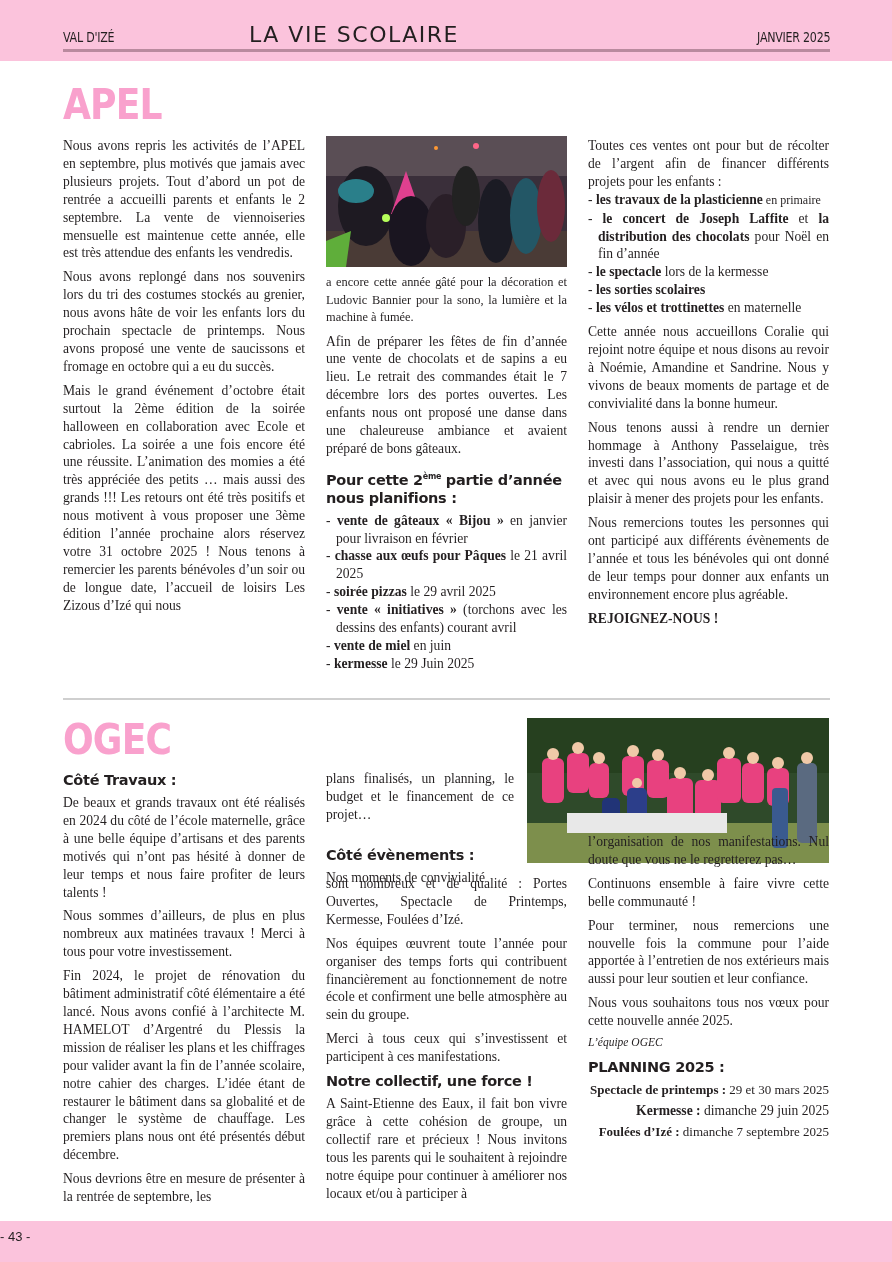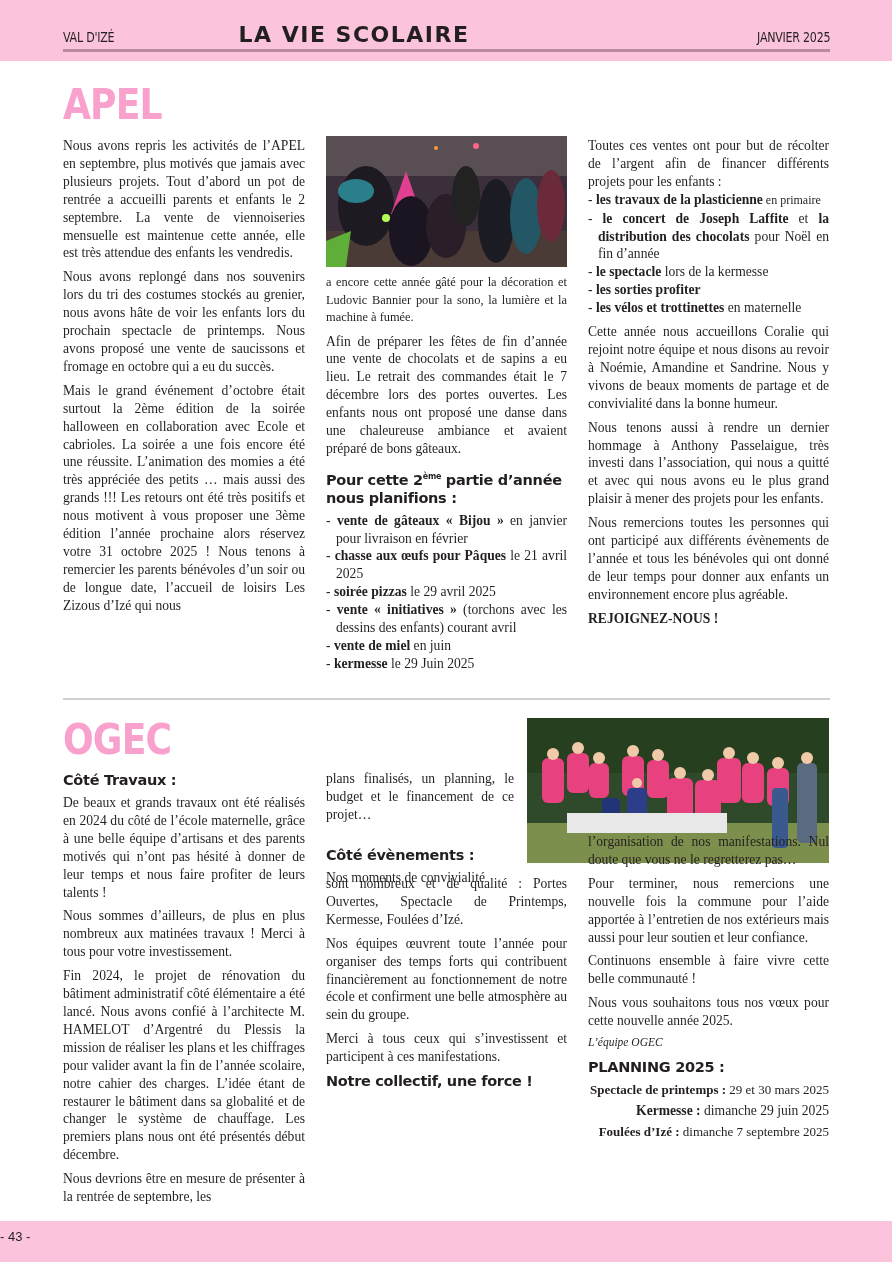--- a/index.html
+++ b/index.html
@@ -3,21 +3,21 @@
 <meta charset="utf-8">
 <style>
   * { box-sizing: border-box; margin: 0; padding: 0; }
   html, body { width: 892px; height: 1262px; background: #ffffff; overflow: hidden; }
   body { position: relative; font-family: "Liberation Serif", serif; color: #231f20; }
 
   .header-band { position: absolute; left: 0; top: 0; width: 892px; height: 61px; background: #fbc3dc; }
   .header-left, .header-right { position: absolute; top: 29px; font-family: "DejaVu Sans", sans-serif; font-size: 13.5px; letter-spacing: -0.3px; color: #231f20; transform: scaleX(0.82); }
   .header-left { left: 63px; transform-origin: left center; }
   .header-right { right: 62px; transform-origin: right center; }
-  .header-title { position: absolute; top: 22px; left: 0; width: 708px; text-align: center; font-family: "DejaVu Sans", sans-serif; font-weight: bold; font-size: 22px; letter-spacing: 1.5px; color: #231f20; }
+  .header-title { position: absolute; top: 22px; left: 0; width: 708px; text-align: center; font-family: "DejaVu Sans", sans-serif; font-weight: normal; font-size: 22px; letter-spacing: 1.5px; color: #231f20; }
   .header-rule { position: absolute; left: 63px; right: 62px; top: 49px; height: 3px; background: #b98a9e; }
 
   .section-title { position: absolute; font-family: "DejaVu Sans", sans-serif; font-weight: bold; color: #f9a1cd; font-size: 42px; letter-spacing: -1px; transform: scaleX(0.86); transform-origin: left top; line-height: 1; }
 
   .col { position: absolute; font-size: 13.6px; line-height: 17.9px; text-align: justify; }
   .col p { margin-bottom: 6px; }
   .col .b { font-weight: bold; }
   .col .sub { font-family: "DejaVu Sans", sans-serif; font-weight: bold; font-size: 14.5px; line-height: 18px; margin: 10px 0 5px; letter-spacing: -0.3px; text-align: left; }
   .col .sub sup { font-size: 8px; }
   .col ul { list-style: none; margin-bottom: 6px; }
@@ -85,21 +85,21 @@
     <li><span class="b">kermesse</span><span> le 29 Juin 2025</span></li>
   </ul>
 </div>
 
 <div class="col" style="left:588px; top:137px; width:241px;">
   <p style="margin-bottom:0;">Toutes ces ventes ont pour but de récolter de l’argent afin de financer différents projets pour les enfants :</p>
   <ul>
     <li><span class="b">les travaux de la plasticienne</span><span style="font-size:12px;"> en primaire</span></li>
     <li><span class="b">le concert de Joseph Laffite</span><span> et </span><span class="b">la distribution des chocolats</span><span> pour Noël en fin d’année</span></li>
     <li><span class="b">le spectacle</span><span> lors de la kermesse</span></li>
-    <li><span class="b">les sorties profiter</span><span></span></li>
+    <li><span class="b">les sorties scolaires</span><span></span></li>
     <li><span class="b">les vélos et trottinettes</span><span> en maternelle</span></li>
   </ul>
   <p>Cette année nous accueillons Coralie qui rejoint notre équipe et nous disons au revoir à Noémie, Amandine et Sandrine. Nous y vivons de beaux moments de partage et de convivialité dans la bonne humeur.</p>
   <p>Nous tenons aussi à rendre un dernier hommage à Anthony Passelaigue, très investi dans l’association, qui nous a quitté et avec qui nous avons eu le plus grand plaisir à mener des projets pour les enfants.</p>
   <p>Nous remercions toutes les personnes qui ont participé aux différents évènements de l’année et tous les bénévoles qui ont donné de leur temps pour donner aux enfants un environnement encore plus agréable.</p>
   <p class="b">REJOIGNEZ-NOUS !</p>
 </div>
 
 <div class="divider"></div>
 
@@ -156,26 +156,27 @@
   <p>plans finalisés, un planning, le budget et le financement de ce projet…</p>
   <div class="sub" style="margin-top:22px;">Côté évènements :</div>
   <p style="margin-bottom:0;">Nos moments de convivialité</p>
 </div>
 
 <div class="col" style="left:326px; top:875px; width:241px;">
   <p>sont nombreux et de qualité : Portes Ouvertes, Spectacle de Printemps, Kermesse, Foulées d’Izé.</p>
   <p>Nos équipes œuvrent toute l’année pour organiser des temps forts qui contribuent financièrement au fonctionnement de notre école et confirment une belle atmosphère au sein du groupe.</p>
   <p>Merci à tous ceux qui s’investissent et participent à ces manifestations.</p>
   <div class="sub" style="margin-top:4px;">Notre collectif, une force !</div>
+  <p>A Saint-Etienne des Eaux, il fait bon vivre grâce à cette cohésion de groupe, un collectif rare et précieux ! Nous invitons tous les parents qui le souhaitent à rejoindre notre équipe pour continuer à améliorer nos locaux et/ou à participer à</p>
 </div>
 
 <div class="col" style="left:588px; top:833px; width:241px;">
   <p>l’organisation de nos manifestations. Nul doute que vous ne le regretterez pas…</p>
+  <p>Continuons ensemble à faire vivre cette belle communauté !</p>
   <p>Pour terminer, nous remercions une nouvelle fois la commune pour l’aide apportée à l’entretien de nos extérieurs mais aussi pour leur soutien et leur confiance.</p>
-  <p>Continuons ensemble à faire vivre cette belle communauté !</p>
   <p>Nous vous souhaitons tous nos vœux pour cette nouvelle année 2025.</p>
   <p class="sig">L’équipe OGEC</p>
   <div class="sub" style="margin-top:6px;">PLANNING 2025 :</div>
   <div class="planning-item"><span class="b">Spectacle de printemps :</span><span> 29 et 30 mars 2025</span></div>
   <div class="planning-item" style="font-size:13.6px;"><span class="b">Kermesse :</span><span> dimanche 29 juin 2025</span></div>
   <div class="planning-item"><span class="b">Foulées d’Izé :</span><span> dimanche 7 septembre 2025</span></div>
 </div>
 
 <div class="footer-band"></div>
 <div class="page-number">- 43 -</div>

